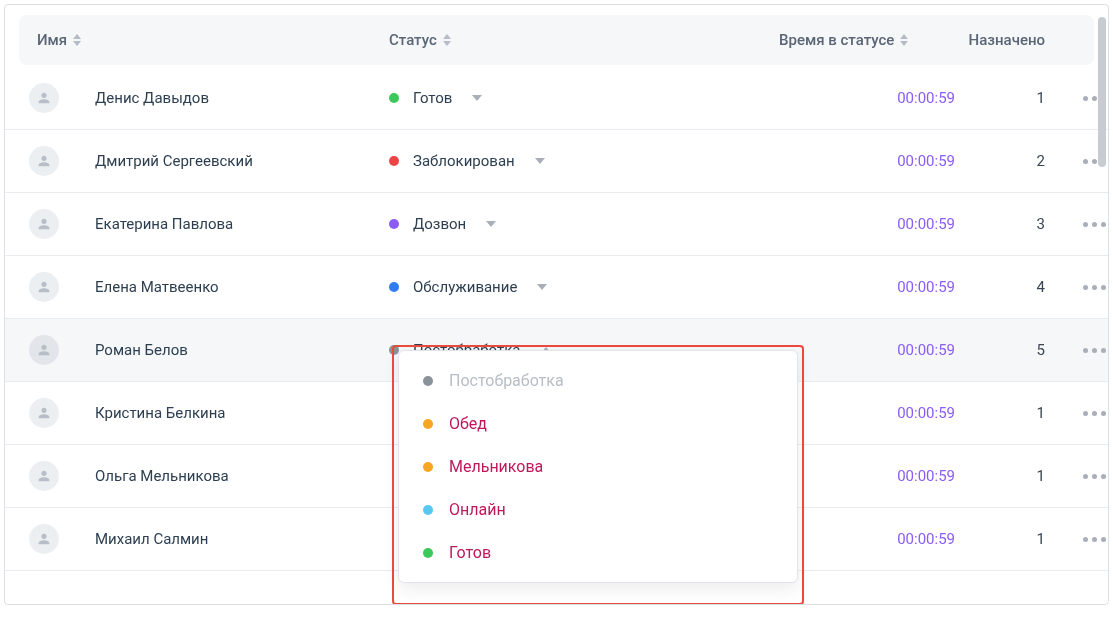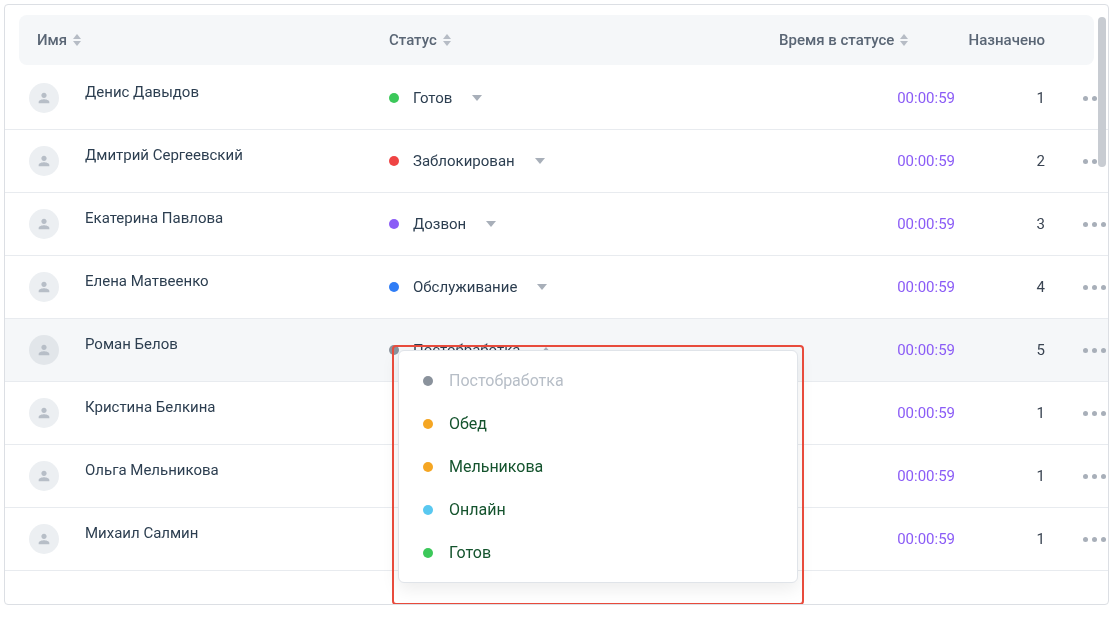--- a/index.html
+++ b/index.html
@@ -67,21 +67,22 @@
   .sort-up { border-bottom: 5px solid #b6bcc5; margin-bottom: 2px; }
   .sort-down { border-top: 5px solid #b6bcc5; }
   .tbody .tr {
     border-bottom: 1px solid #e8ebef;
   }
   .tbody .tr.active {
     background: #f5f7f9;
   }
   .name-cell {
     display: flex;
-    gap: 26px;
+    align-items: center;
+    gap: 36px;
   }
   .avatar {
     width: 30px; height: 30px;
     border-radius: 50%;
     background: #eceff2;
     display: flex;
     align-items: center;
     justify-content: center;
   }
   .avatar svg { width: 16px; height: 16px; fill: #b7bec7; }
@@ -137,21 +138,21 @@
     padding: 8px 0;
     z-index: 10;
   }
   .dropdown-item {
     display: flex;
     align-items: center;
     gap: 16px;
     padding: 12px 24px;
     font-size: 16px;
     cursor: pointer;
-    color: #14532d;
+    color: #be185d;
   }
   .dropdown-item.disabled { color: #b7bec7; cursor: default; }
   .highlight-box {
     position: absolute;
     left: 387px;
     top: 340px;
     width: 412px;
     height: 260px;
     border: 2px solid #e84b3c;
     border-radius: 4px;

